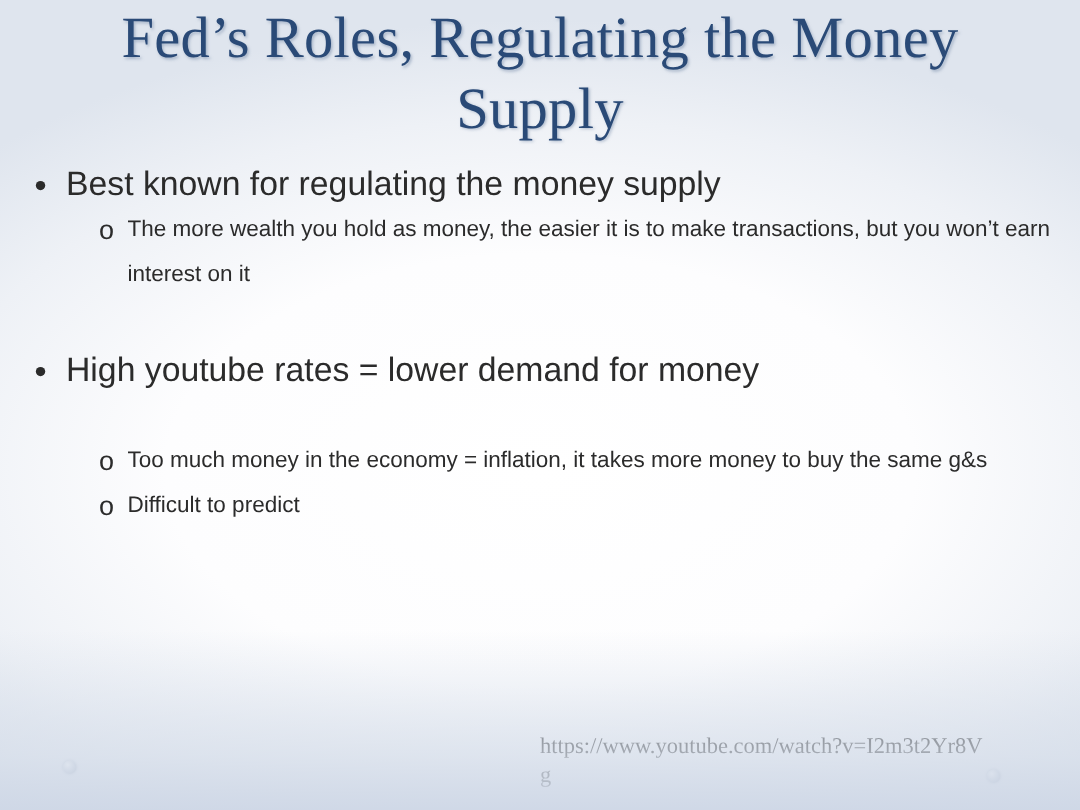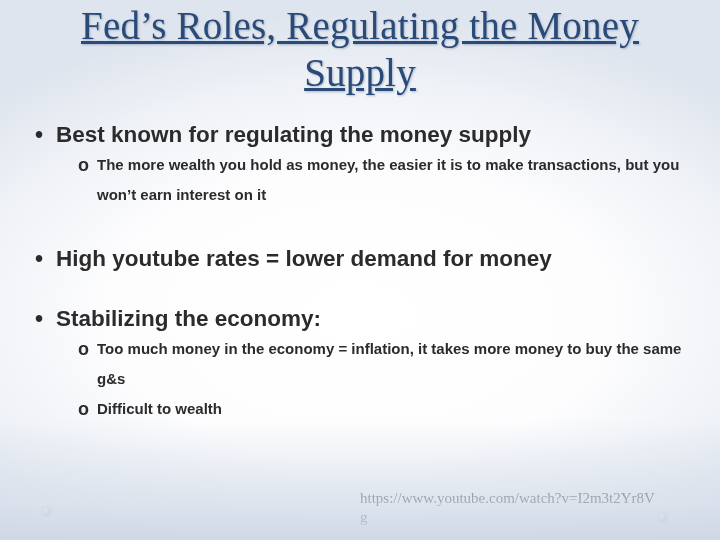--- a/index.html
+++ b/index.html
@@ -36,36 +36,34 @@
     top: 2px;
     left: 30px;
     width: 660px;
     text-align: center;
     font-family: "Liberation Serif", serif;
     font-size: 39px;
     line-height: 47px;
     color: #2a4a77;
     text-shadow: 1px 1px 2px rgba(120,140,170,0.55);
     letter-spacing: 0.2px;
-    text-decoration: underline;
   }
 
   .body {
     position: absolute;
     top: 108px;
     left: 14px;
     width: 700px;
     color: #2b2b2b;
   }
 
   ul.level1 {
     list-style: none;
-    margin: 12px;
+    margin: 0;
     padding: 0;
-    font-weight: bold;
   }
   ul.level1 > li {
     position: relative;
     padding-left: 30px;
     font-size: 22.5px;
     line-height: 30px;
     margin-bottom: 2px;
   }
   ul.level1 > li > .b1::before {
     content: "•";
@@ -149,24 +147,23 @@
 
       <li>
         <span class="b1">High youtube rates = lower demand for money</span>
       </li>
 
       <li class="spacer-li" style="padding-left:0;">
         <div class="spacer-md"></div>
       </li>
 
       <li>
-        <span class="b1">Stabilizing the economy:</span>
         <ul class="level2">
           <li>Too much money in the economy = inflation, it takes more money to buy the same g&amp;s</li>
-          <li>Difficult to wealth</li>
+          <li>Difficult to predict</li>
         </ul>
       </li>
 
     </ul>
   </div>
 
   <div class="link-box">https://www.youtube.com/watch?v=I2m3t2Yr8Vg</div>
 
   <div class="dot dot-left"></div>
   <div class="dot dot-right"></div>

